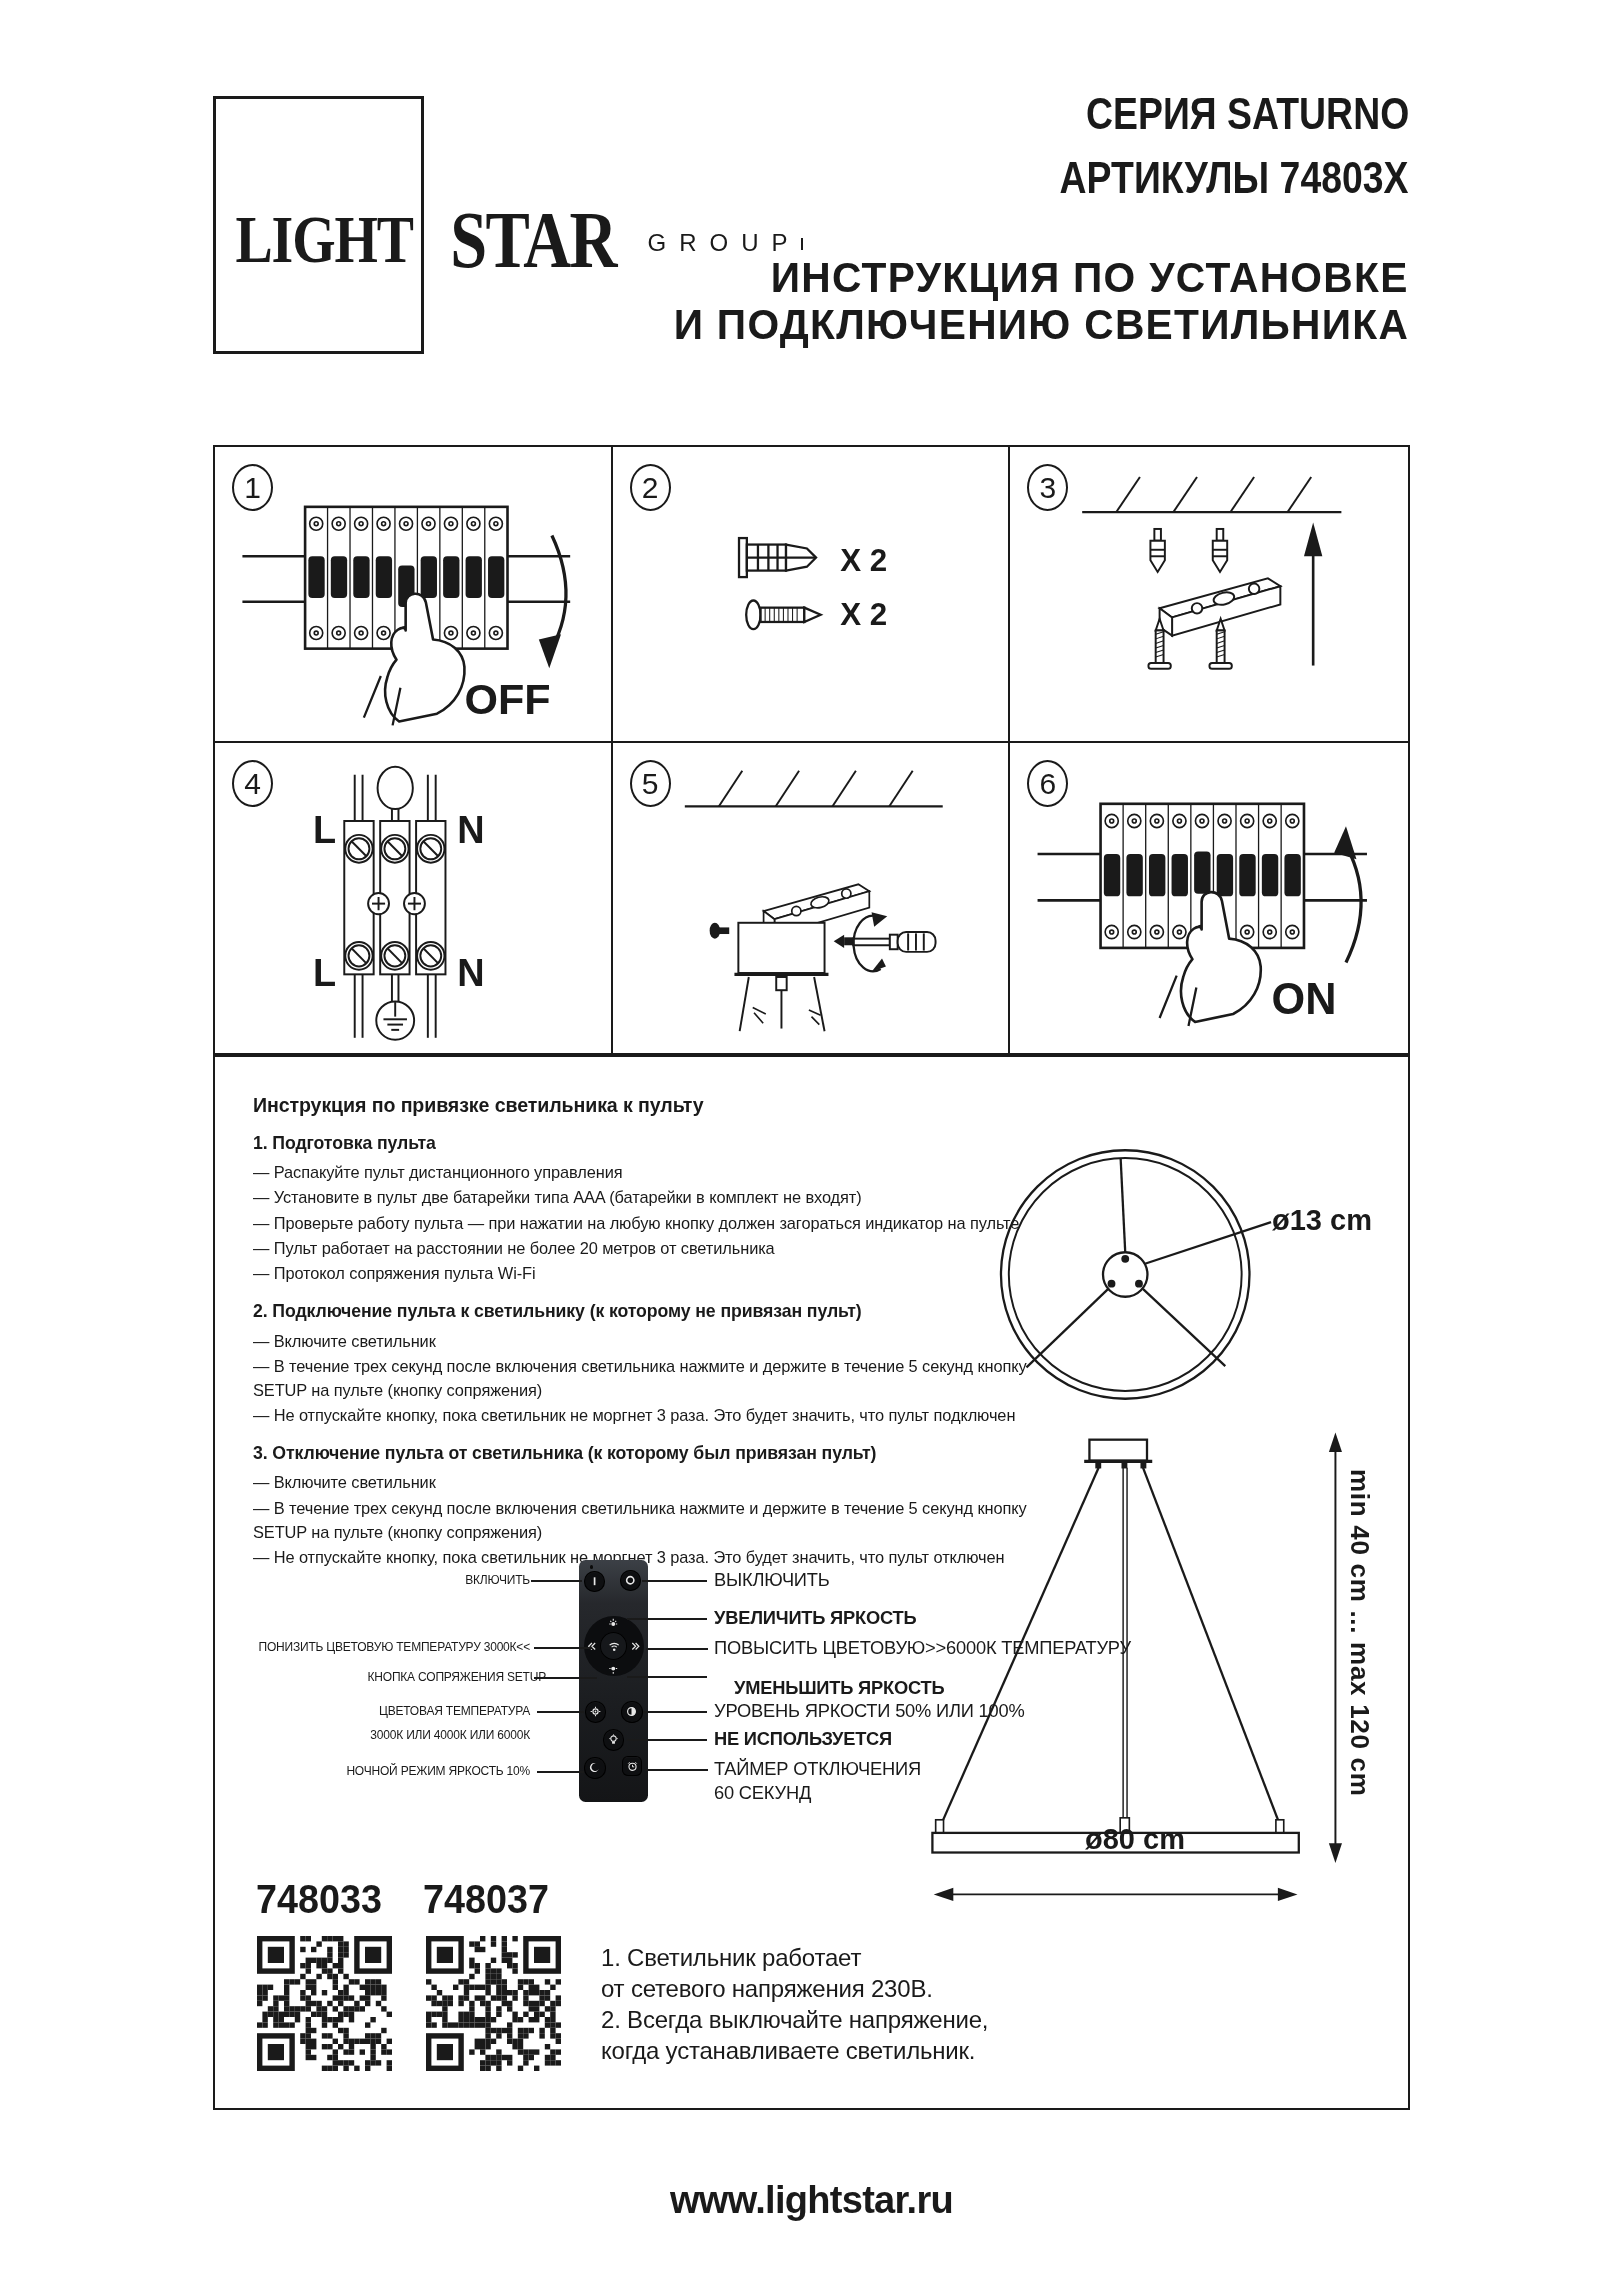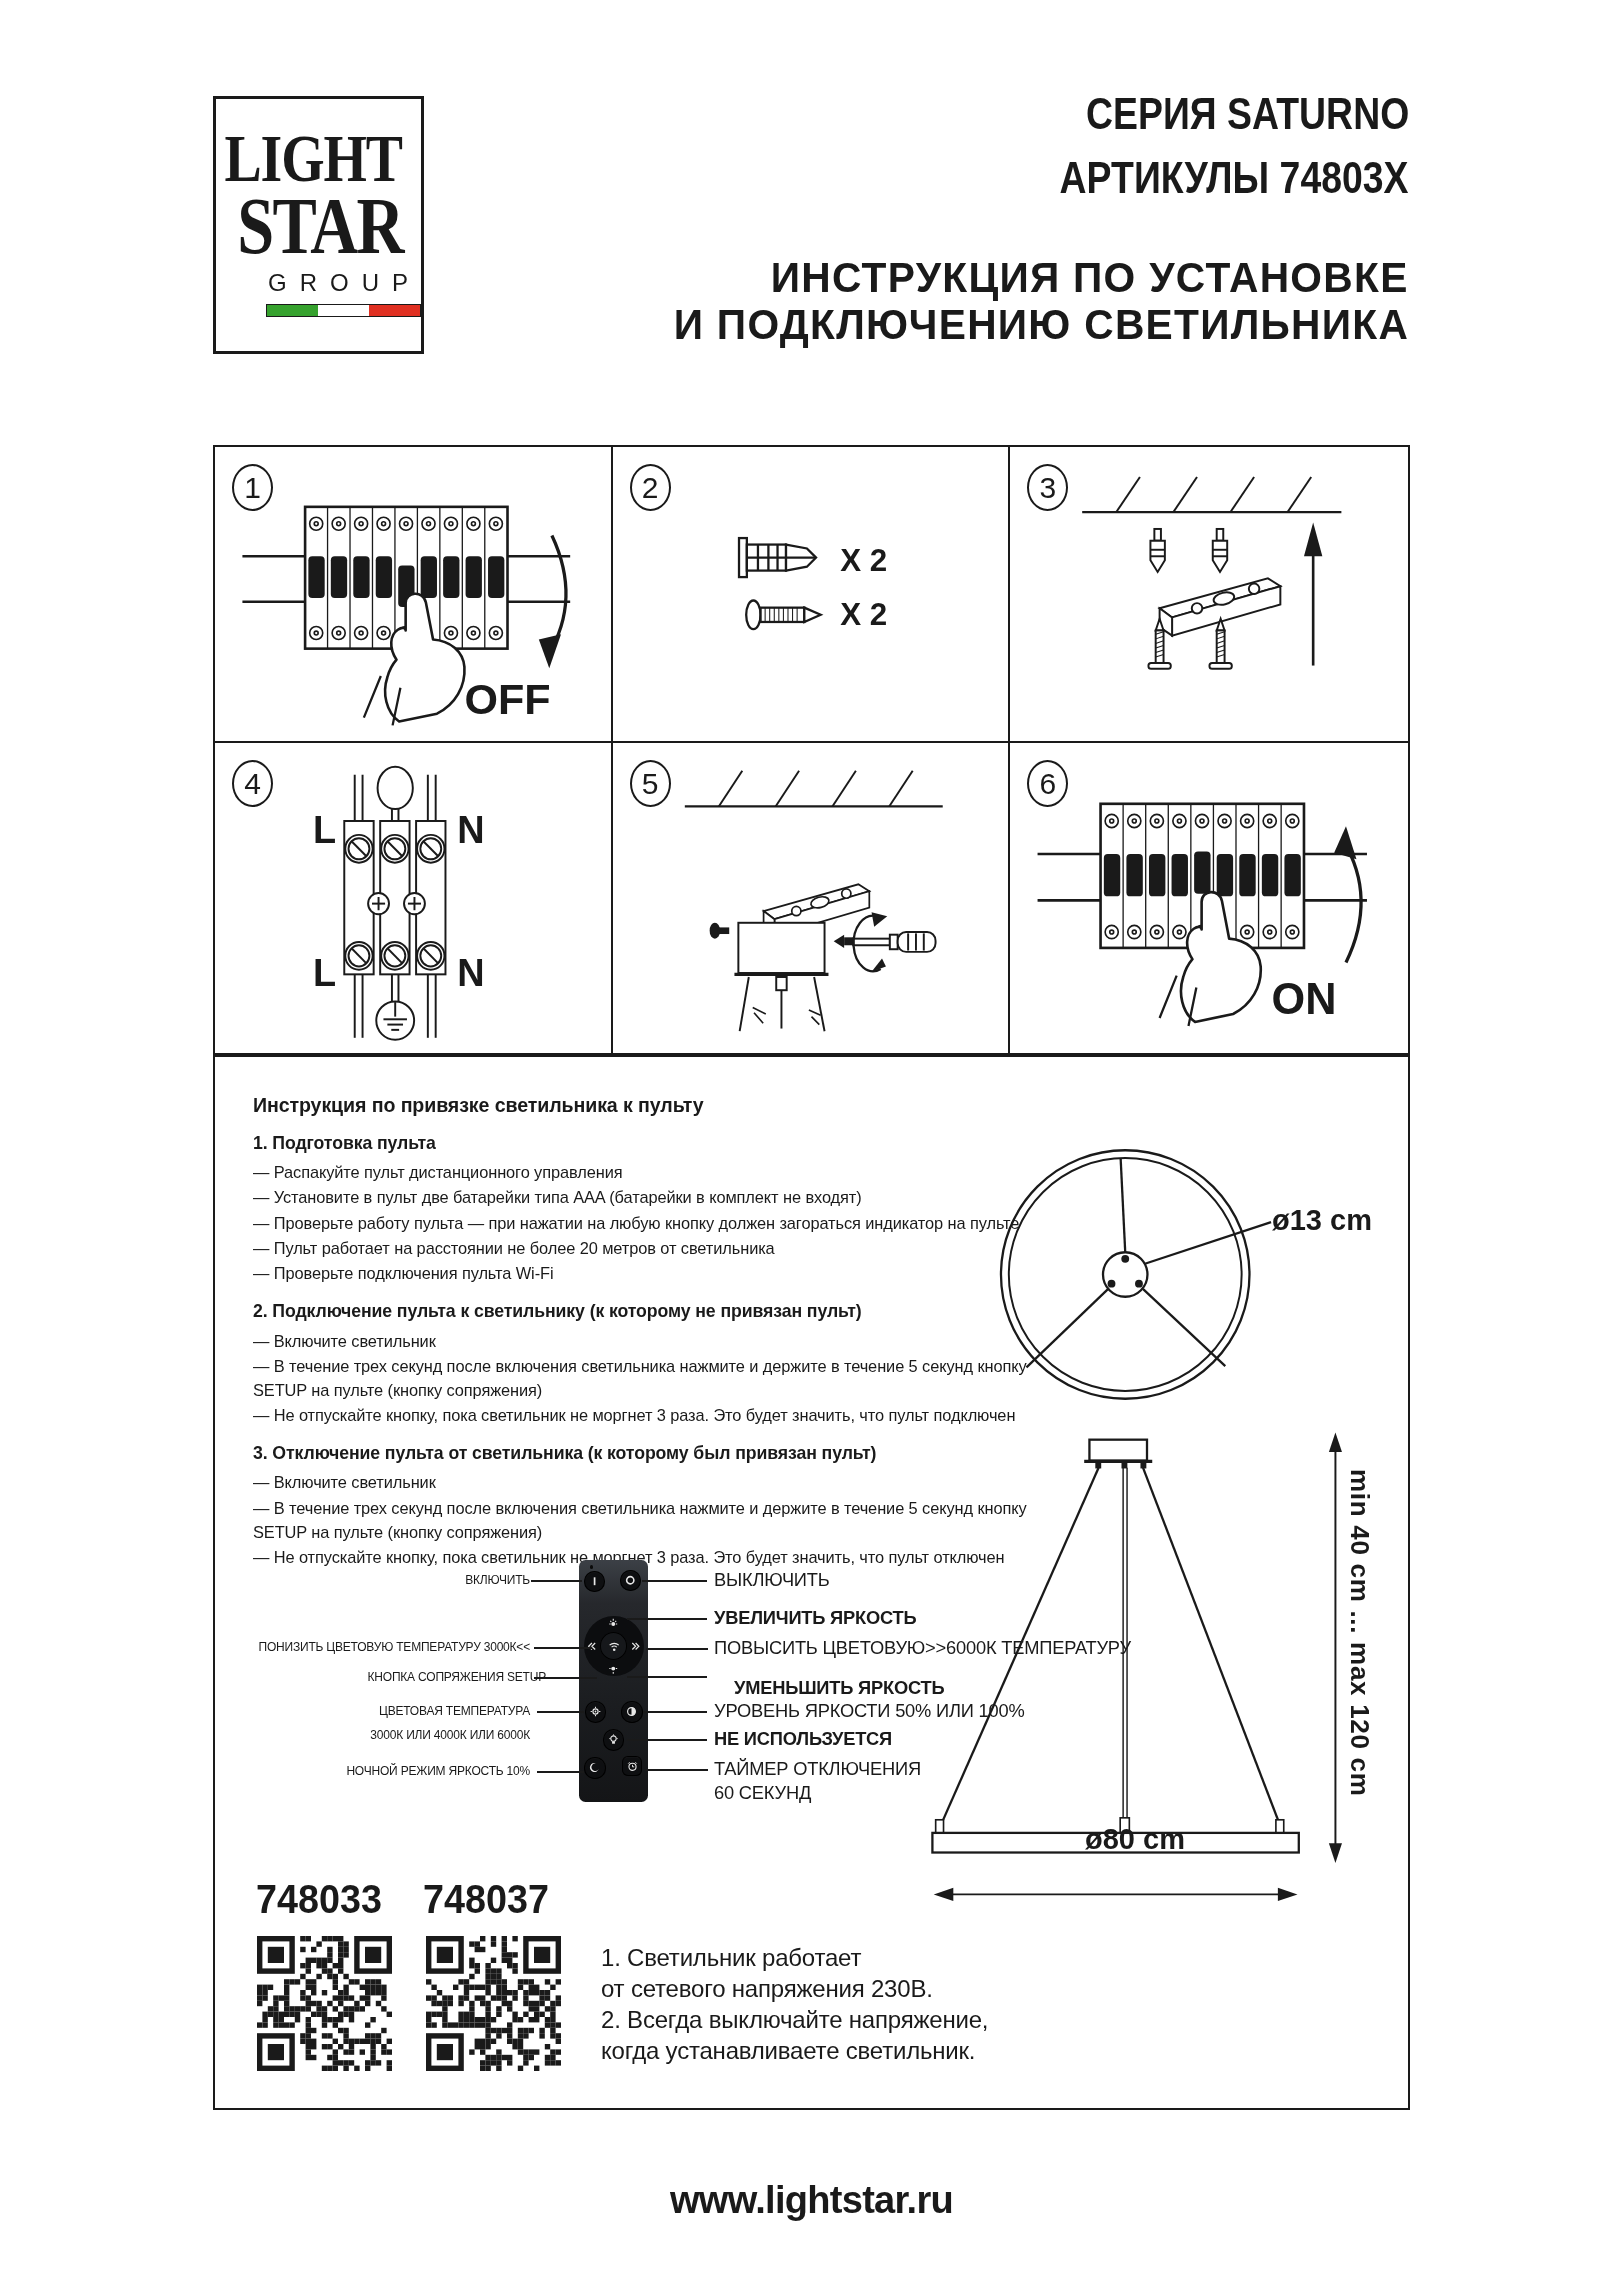--- a/index.html
+++ b/index.html
@@ -2,21 +2,21 @@
 <html style="font-size:10.5px"><head>
 <meta charset="utf-8">
 <style>
   html,body{margin:0;padding:0;background:#fff;}
   .page{position:relative;width:1623px;height:2295px;background:#fff;overflow:hidden;
         font-family:"Liberation Sans",sans-serif;color:#1a1a1a;}
   .abs{position:absolute;}
 
   
   .logo{left:213px;top:96px;width:211px;height:258px;border:3.9px solid #1a1a1a;box-sizing:border-box;
-        display:flex;flex-direction:column;align-items:flex-end;padding-top:30px;}
+        display:flex;flex-direction:row;align-items:center;padding-top:30px;}
   .logo-light{font-family:"Liberation Serif",serif;font-weight:700;font-size:68px;line-height:.88;
         transform:scaleX(.82);letter-spacing:-1.3px;}
   .logo-star{font-family:"Liberation Serif",serif;font-weight:700;font-size:81px;line-height:.92;
         transform:scaleX(.82);letter-spacing:-2px;}
   .logo-group{font-size:24px;font-weight:400;letter-spacing:13px;text-indent:13px;margin-top:5.2px;}
   .logo-flag{width:153px;height:10.5px;border:1.3px solid #1a1a1a;display:flex;margin-top:7.9px;}
   .logo-flag span{flex:1;}
 
   
   .hdr{right:214px;text-align:right;font-weight:700;white-space:nowrap;}
@@ -439,21 +439,21 @@
 
   <div class="abs info">
 
     <div class="abs pairing">
       <div class="ttl">Инструкция по привязке светильника к пульту</div>
       <h4>1. Подготовка пульта</h4>
       <p>— Распакуйте пульт дистанционного управления</p>
       <p>— Установите в пульт две батарейки типа AAA (батарейки в комплект не входят)</p>
       <p>— Проверьте работу пульта — при нажатии на любую кнопку должен загораться индикатор на пульте</p>
       <p>— Пульт работает на расстоянии не более 20 метров от светильника</p>
-      <p>— Проверьте подключения пульта Wi-Fi</p>
+      <p>— Протокол сопряжения пульта Wi-Fi</p>
       <h4>2. Подключение пульта к светильнику (к которому не привязан пульт)</h4>
       <p>— Включите светильник</p>
       <p>— В течение трех секунд после включения светильника нажмите и держите в течение 5 секунд кнопку SETUP на пульте (кнопку сопряжения)</p>
       <p>— Не отпускайте кнопку, пока светильник не моргнет 3 раза. Это будет значить, что пульт подключен</p>
       <h4>3. Отключение пульта от светильника (к которому был привязан пульт)</h4>
       <p>— Включите светильник</p>
       <p>— В течение трех секунд после включения светильника нажмите и держите в течение 5 секунд кнопку SETUP на пульте (кнопку сопряжения)</p>
       <p>— Не отпускайте кнопку, пока светильник не моргнет 3 раза. Это будет значить, что пульт отключен</p>
     </div>
 

